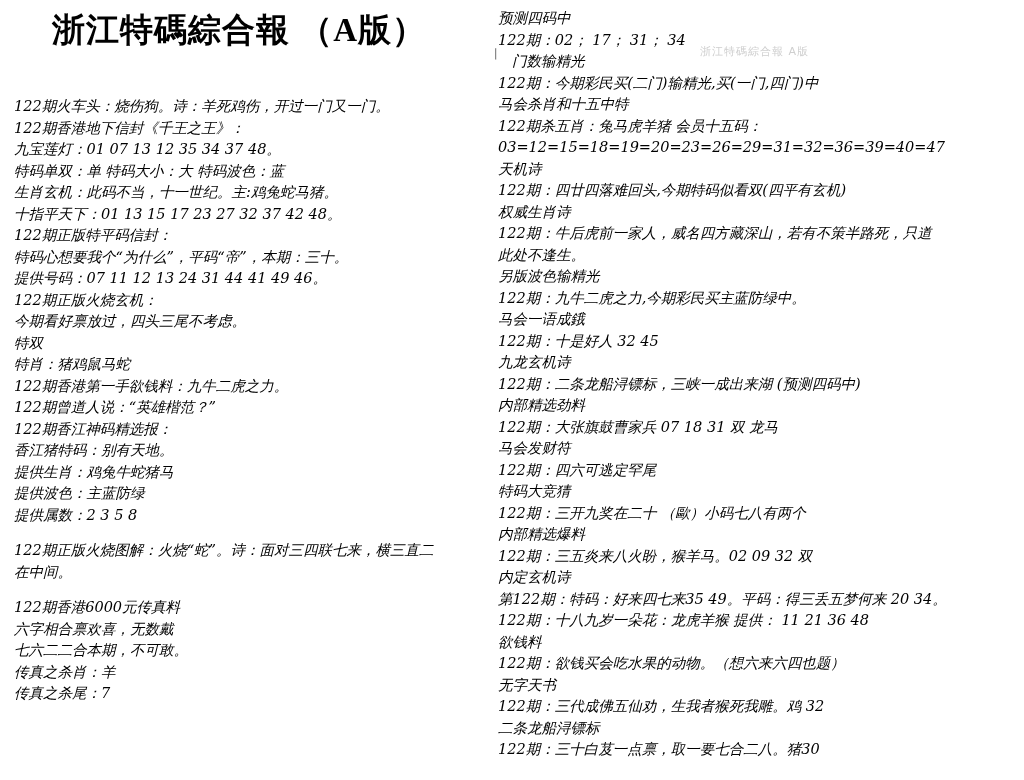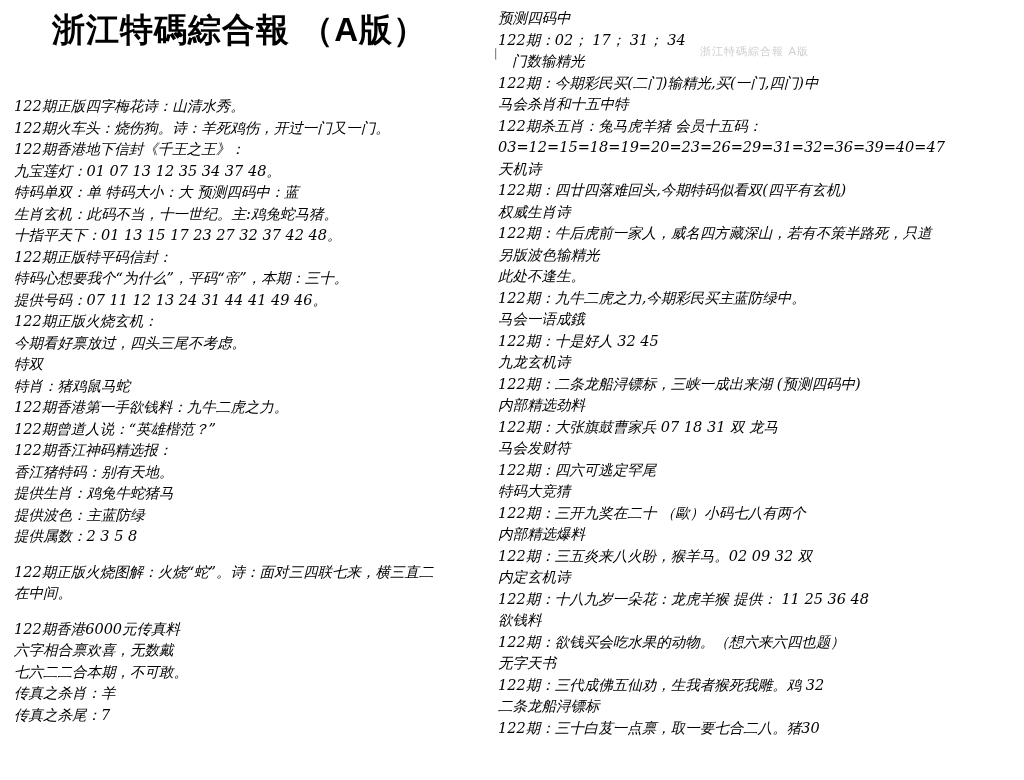--- a/index.html
+++ b/index.html
@@ -20,21 +20,21 @@
     height: 780px;
   }
   .title {
     position: absolute;
     left: 52px;
     top: 8px;
     font-size: 33px;
     font-weight: bold;
     letter-spacing: 1px;
     white-space: nowrap;
-    font-family: Liberation Sans, sans-serif;
+    font-family: Liberation Serif, serif;
   }
   .col-left {
     position: absolute;
     left: 14px;
     top: 96px;
     width: 470px;
   }
   .col-right {
     position: absolute;
     left: 498px;
@@ -75,25 +75,24 @@
 <body>
 
 <div class="page">
 
   <div class="title">浙江特碼綜合報 （A版）</div>
 
   <div class="marker">丨</div>
   <div class="ghost">浙江特碼綜合報 A版</div>
 
   <div class="col-left">
-    <div class="line">122期正版四字梅花诗：山清水秀。</div>
     <div class="line">122期火车头：烧伤狗。诗：羊死鸡伤，开过一门又一门。</div>
     <div class="line">122期香港地下信封《千王之王》：</div>
     <div class="line">九宝莲灯：01 07 13 12 35 34 37 48。</div>
-    <div class="line">特码单双：单 特码大小：大 预测四码中：蓝</div>
+    <div class="line">特码单双：单 特码大小：大 特码波色：蓝</div>
     <div class="line">生肖玄机：此码不当，十一世纪。主:鸡兔蛇马猪。</div>
     <div class="line">十指平天下：01 13 15 17 23 27 32 37 42 48。</div>
     <div class="line">122期正版特平码信封：</div>
     <div class="line">特码心想要我个“为什么”，平码“帝”，本期：三十。</div>
     <div class="line">提供号码：07 11 12 13 24 31 44 41 49 46。</div>
     <div class="line">122期正版火烧玄机：</div>
     <div class="line">今期看好禀放过，四头三尾不考虑。</div>
     <div class="line">特双</div>
     <div class="line">特肖：猪鸡鼠马蛇</div>
     <div class="line">122期香港第一手欲钱料：九牛二虎之力。</div>
@@ -121,37 +120,38 @@
     <div class="line">122期：02； 17； 31； 34</div>
     <div class="line ind">门数输精光</div>
     <div class="line">122期：今期彩民买(二门)输精光,买(一门,四门)中</div>
     <div class="line">马会杀肖和十五中特</div>
     <div class="line">122期杀五肖：兔马虎羊猪 会员十五码：</div>
     <div class="line">03=12=15=18=19=20=23=26=29=31=32=36=39=40=47</div>
     <div class="line">天机诗</div>
     <div class="line">122期：四廿四落难回头,今期特码似看双(四平有玄机)</div>
     <div class="line">权威生肖诗</div>
     <div class="line">122期：牛后虎前一家人，威名四方藏深山，若有不策半路死，只道</div>
+    <div class="line">此处不逢生。</div>
     <div class="line">另版波色输精光</div>
-    <div class="line">此处不逢生。</div>
     <div class="line">122期：九牛二虎之力,今期彩民买主蓝防绿中。</div>
     <div class="line">马会一语成鋨</div>
     <div class="line">122期：十是好人 32 45</div>
     <div class="line">九龙玄机诗</div>
     <div class="line">122期：二条龙船浔镖标，三峡一成出来湖 (预测四码中)</div>
     <div class="line">内部精选劲料</div>
     <div class="line">122期：大张旗鼓曹家兵 07 18 31 双 龙马</div>
     <div class="line">马会发财符</div>
     <div class="line">122期：四六可逃定罕尾</div>
     <div class="line">特码大竞猜</div>
     <div class="line">122期：三开九奖在二十 （歐）小码七八有两个</div>
     <div class="line">内部精选爆料</div>
     <div class="line">122期：三五炎来八火盼，猴羊马。02 09 32 双</div>
     <div class="line">内定玄机诗</div>
-    <div class="line">122期：十八九岁一朵花：龙虎羊猴 提供： 11 25 36 48</div>
+    <div class="line">第122期：特码：好来四七来35 49。平码：得三丢五梦何来 20 34。</div>
+    <div class="line">122期：十八九岁一朵花：龙虎羊猴 提供： 11 21 36 48</div>
     <div class="line">欲钱料</div>
     <div class="line">122期：欲钱买会吃水果的动物。（想六来六四也题）</div>
     <div class="line">无字天书</div>
     <div class="line">122期：三代成佛五仙劝，生我者猴死我雕。鸡 32</div>
     <div class="line">二条龙船浔镖标</div>
     <div class="line">122期：三十白芨一点禀，取一要七合二八。猪30</div>
 
   </div>
 
 </div>

